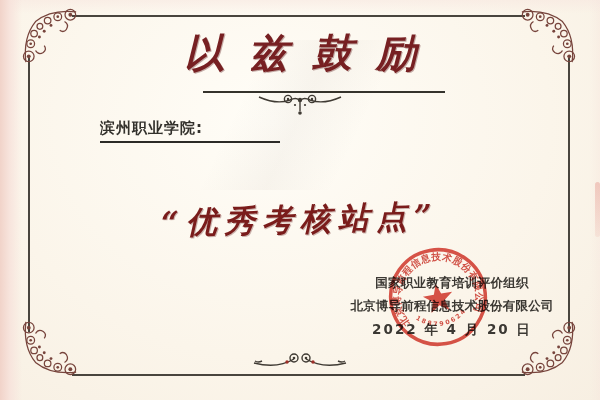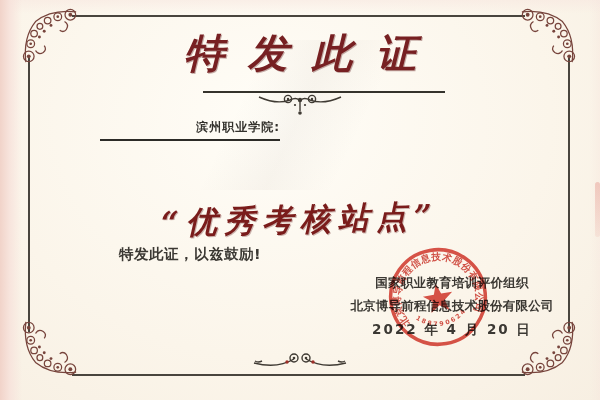--- a/index.html
+++ b/index.html
@@ -33,22 +33,22 @@
   
   .title{position:absolute;top:26px;left:0;width:100%;text-align:center;
     font-family:"DejaVu Serif", serif;font-weight:bold;font-style:italic;
     font-size:40px;color:#772022;letter-spacing:24px;text-indent:24px;
     text-shadow:1px 1px 0 rgba(90,20,20,.35);}
   .title-rule{position:absolute;left:203px;top:91px;width:242px;height:1.6px;background:#35332c;}
   .title-flourish{position:absolute;left:255px;top:92px;width:90px;height:27px;}
 
   
   .recipient{position:absolute;left:100px;top:119px;width:180px;
-    border-bottom:2px solid #2c2b27;padding:0 0 3px 0;text-align:right;
-    font-size:12px;font-weight:bold;color:#33312c;letter-spacing:1px;}
+    border-bottom:2px solid #2c2b27;padding:0 0 3px 0;text-align:left;
+    font-size:15px;font-weight:bold;color:#33312c;letter-spacing:1px;}
 
   
   .body-text{position:absolute;left:82px;top:150px;width:442px;
     font-size:14.5px;font-weight:bold;color:#3b3833;line-height:29px;
     text-indent:3.2em;letter-spacing:.3px;text-align:justify;}
 
   
   .award{position:absolute;left:0;top:199px;width:100%;text-align:center;
     font-family:"DejaVu Serif", serif;font-weight:bold;font-style:italic;
     font-size:31px;color:#7a1c1b;letter-spacing:7px;transform:rotate(-1.5deg);
@@ -166,21 +166,21 @@
       <circle cx="7" cy="50" r="5.5"></circle>
         <circle class="orn-dot" cx="7" cy="50" r="2"></circle>
       <path d="M44 14 q5 3 2 8 q-3 4 -7 1"></path>
       <path d="M14 44 q3 5 8 2 q4 -3 1 -7"></path>
       <circle class="orn-dot" cx="30" cy="18" r="1.5"></circle>
       <circle class="orn-dot" cx="23" cy="24" r="1.5"></circle>
       <circle class="orn-dot" cx="18" cy="30" r="1.5"></circle>
     </g>
   </svg>
 
-  <div class="title">特发此证</div>
+  <div class="title">以兹鼓励</div>
   <div class="title-rule"></div>
   <svg class="title-flourish" viewBox="0 0 90 27">
     <g class="flr">
       <path d="M4 5 Q 22 13 35 8 Q 41 5 44 8"></path>
       <path d="M86 5 Q 68 13 55 8 Q 49 5 46 8"></path>
       <circle cx="33" cy="7" r="3.6"></circle>
         <circle class="flr-dot" cx="33" cy="7" r="1.2"></circle>
       <circle cx="57" cy="7" r="3.6"></circle>
         <circle class="flr-dot" cx="57" cy="7" r="1.2"></circle>
       <circle class="flr-dot" cx="45" cy="8" r="2.2"></circle>
@@ -189,21 +189,20 @@
       <circle class="flr-dot" cx="40" cy="13" r="1.1"></circle>
       <circle class="flr-dot" cx="50" cy="13" r="1.1"></circle>
     </g>
   </svg>
 
   <div class="recipient">滨州职业学院:</div>
 
 
   <div class="award">“优秀考核站点”</div>
 
-  <div class="closing">特发此证，以兹鼓励!</div>
 
   <div class="issuer">
     <div class="l1">国家职业教育培训评价组织</div>
     <div class="l2">北京博导前程信息技术股份有限公司</div>
     <div class="l3">2022 年 4 月 20 日</div>
   </div>
 
   <svg class="seal" viewBox="0 0 100 100">
     <g>
       <circle cx="50" cy="50" r="45.5" fill="none" stroke="#d6463d" stroke-width="3.4"></circle>

